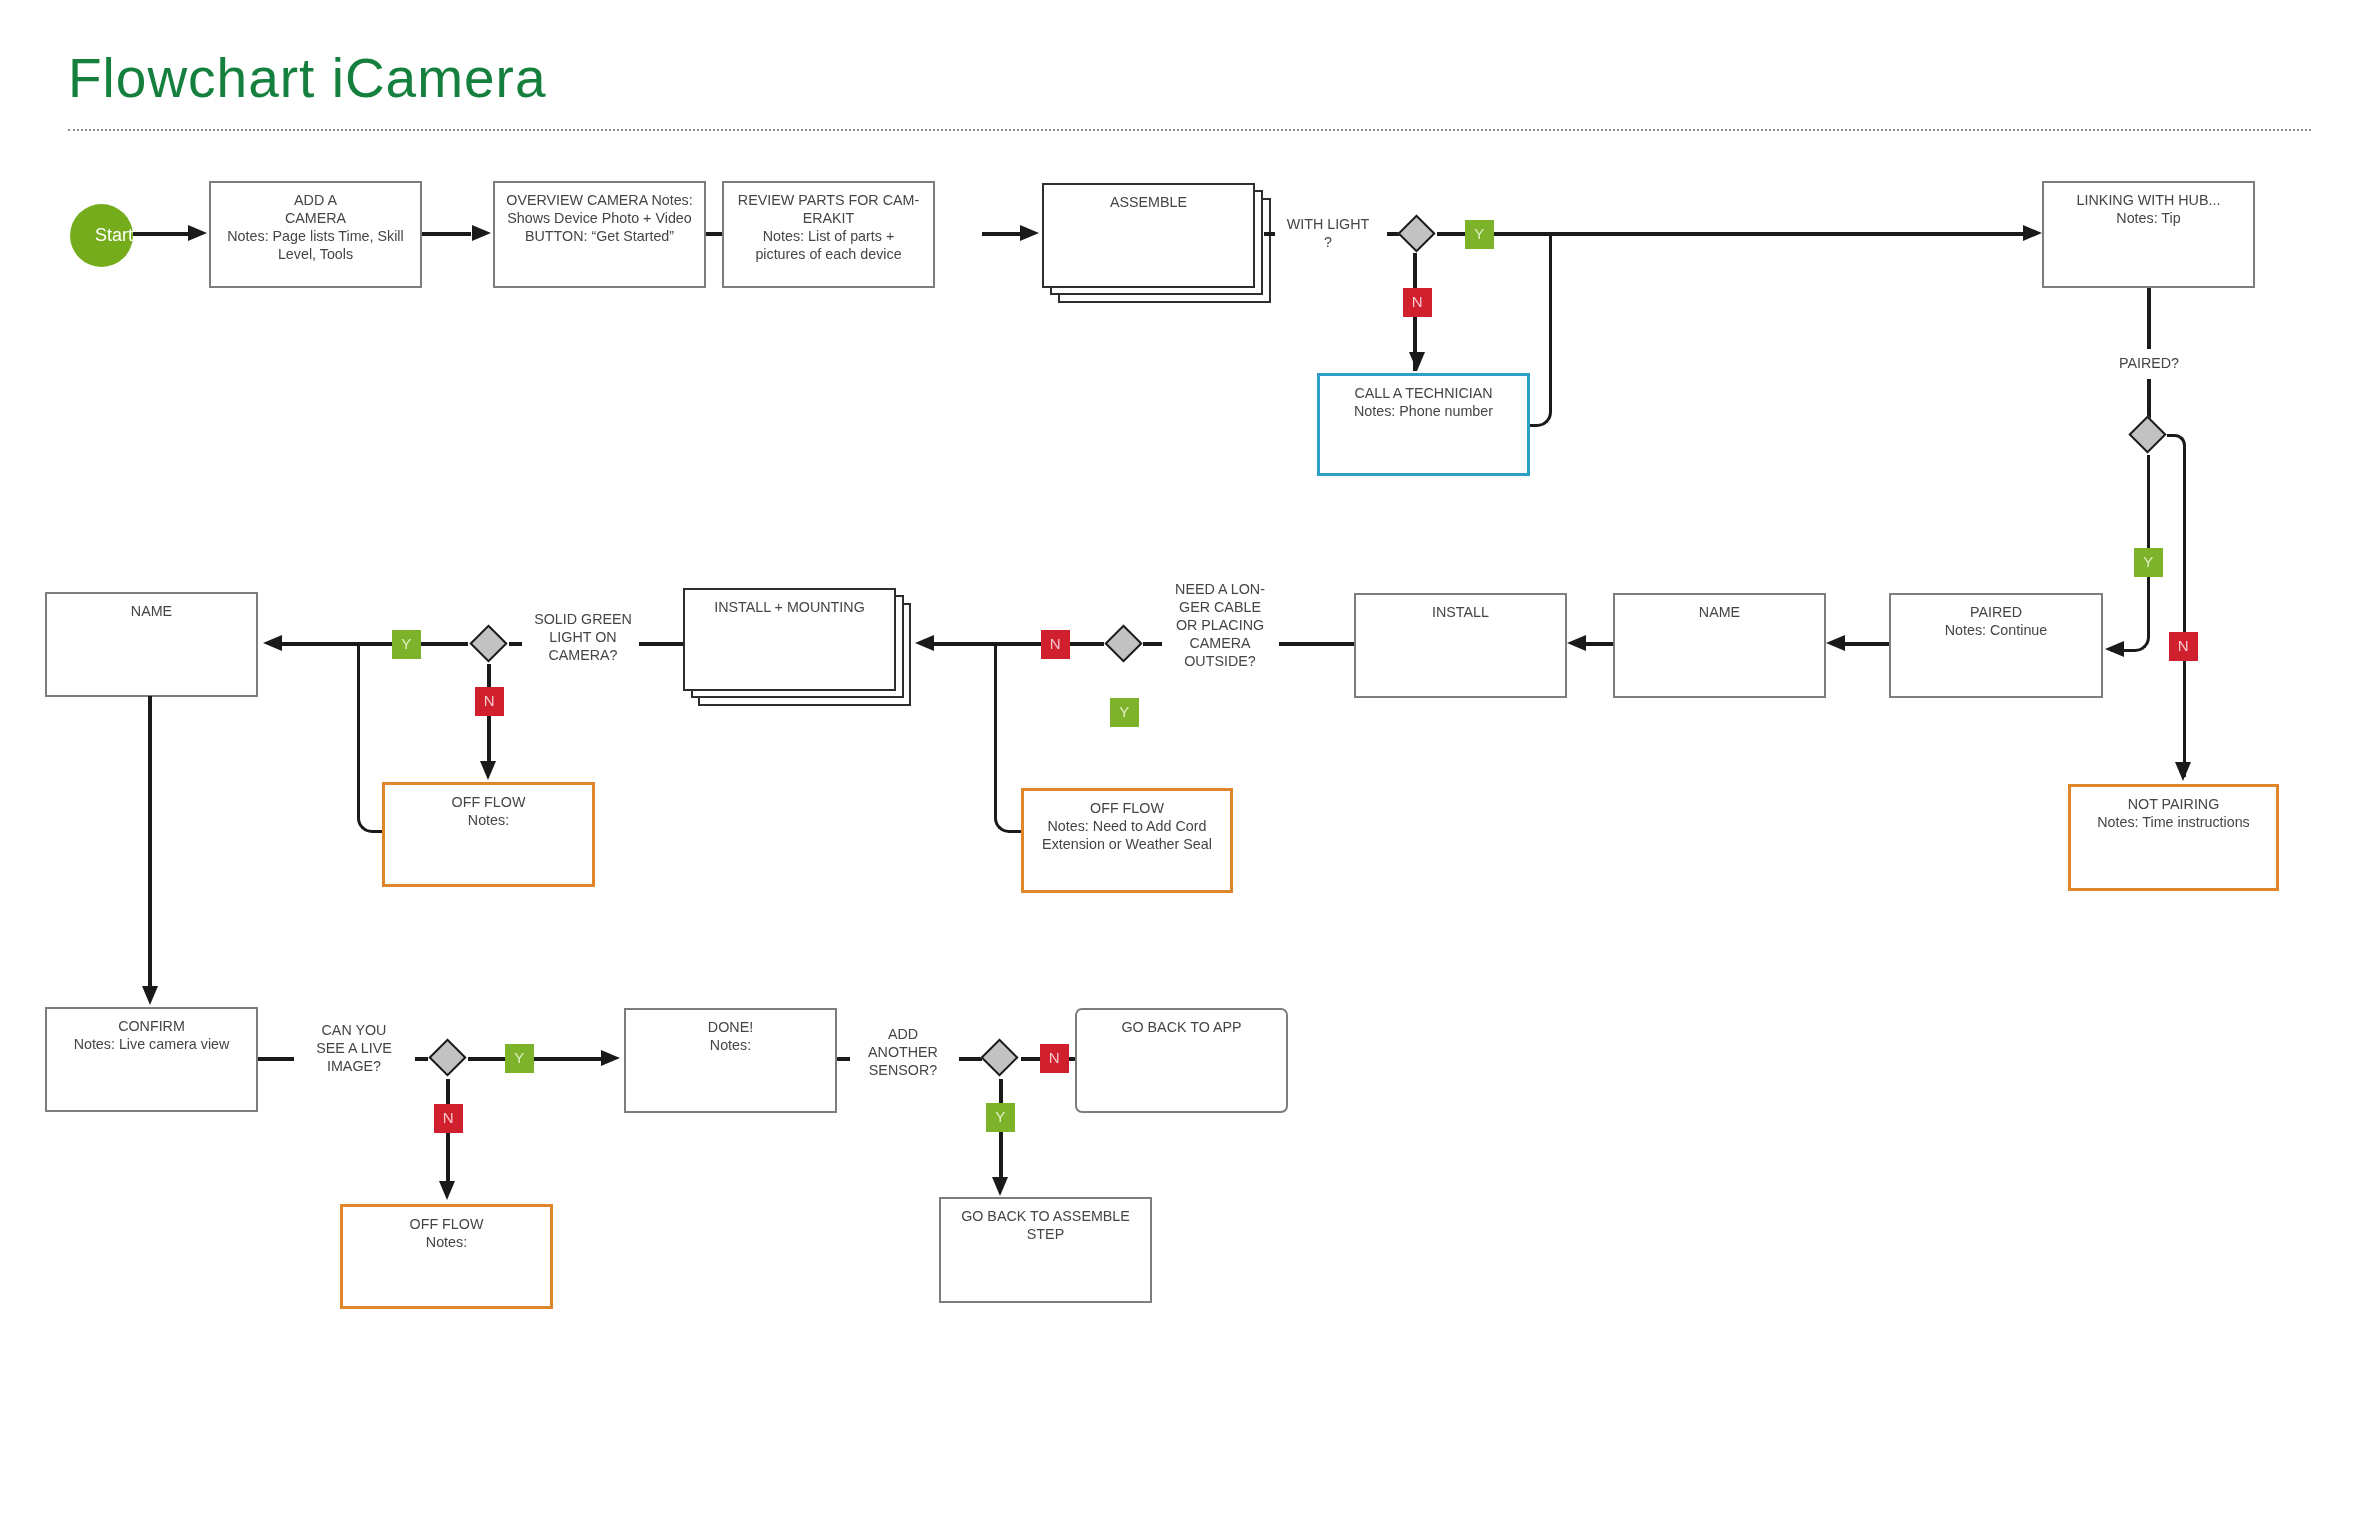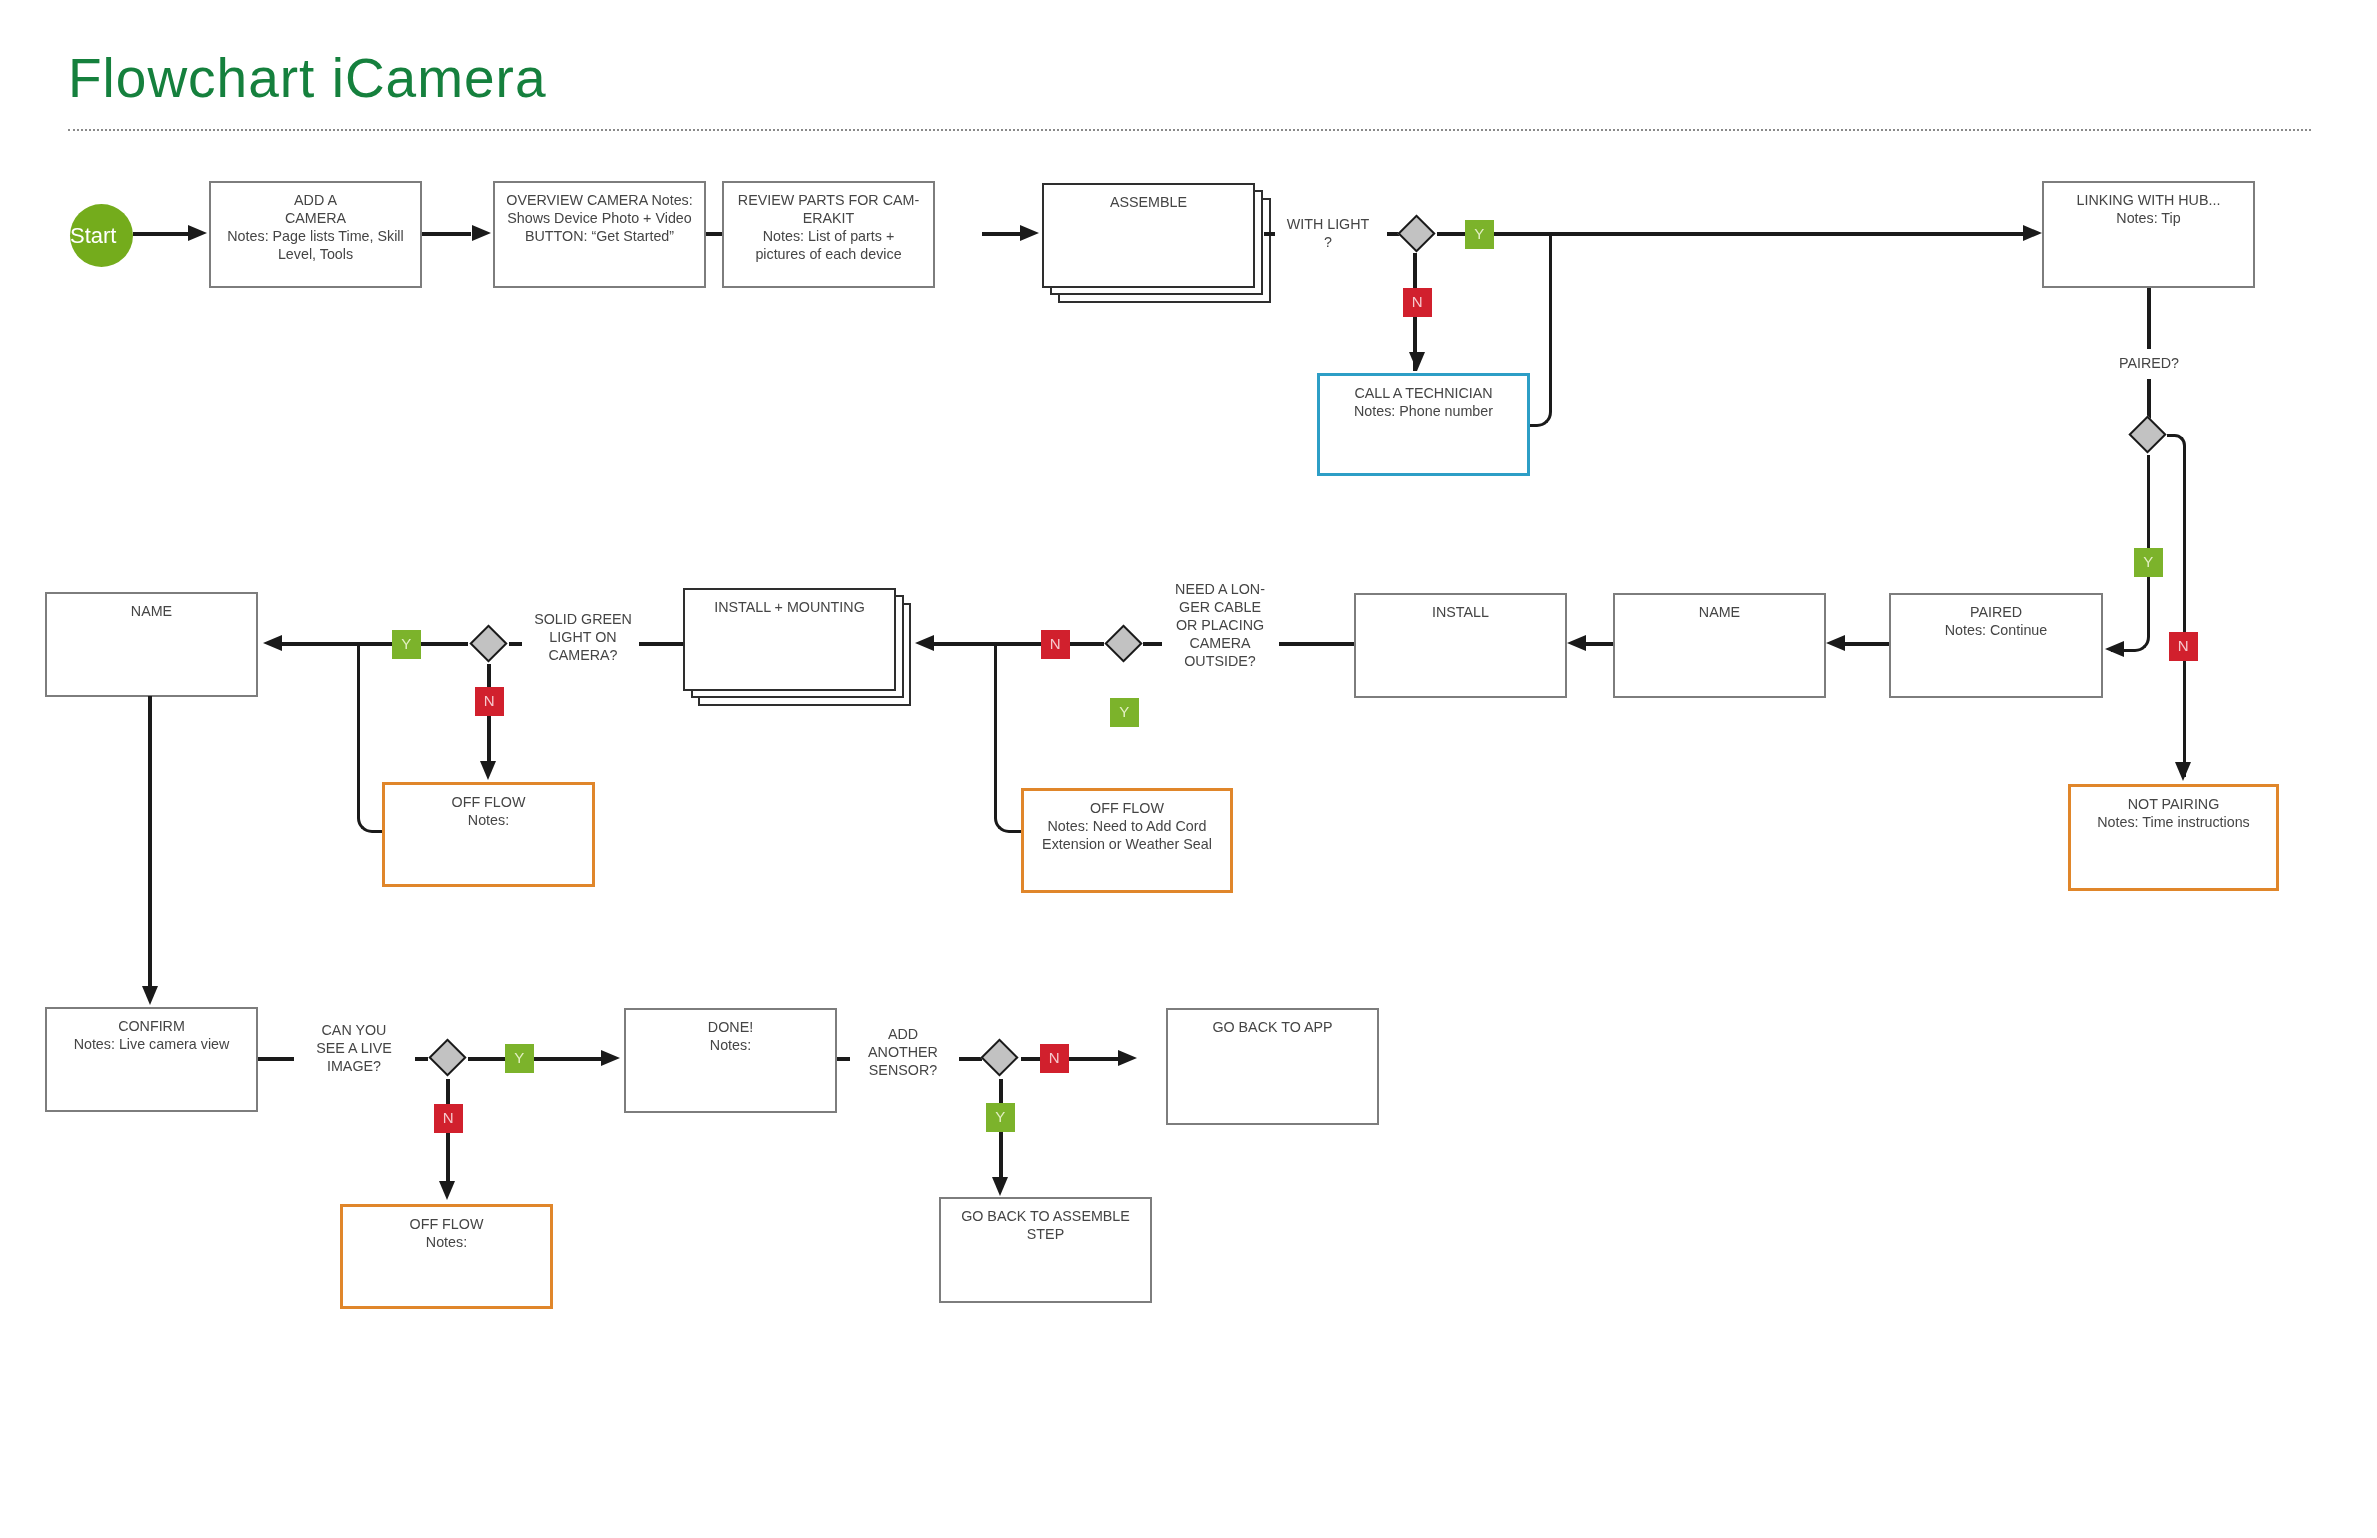--- a/index.html
+++ b/index.html
@@ -1,21 +1,21 @@
 <!DOCTYPE html>
 <html style="font-size:15px"><head>
 <meta charset="utf-8">
 <style>
   html,body{margin:0;padding:0;background:#fff;}
   .canvas{position:relative;width:2378px;height:1539px;background:#ffffff;overflow:hidden;
           font-family:"Liberation Sans",sans-serif;}
   .title{position:absolute;left:68px;top:46px;font-size:55px;color:#15803d;letter-spacing:1px;}
   .rule{position:absolute;left:68px;top:129px;width:2243px;border-top:2.9px dotted #8a8a8a;}
   .start{position:absolute;width:63px;height:63px;border-radius:50%;background:#74ac1c;
-         color:#fff;text-align:left;line-height:63px;font-size:22px;}
+         color:#fff;text-align:right;line-height:63px;font-size:18px;}
   .box{position:absolute;background:#fff;border:2.9px solid #7d7d7d;box-sizing:border-box;
        text-align:center;padding:7.6px 3.8px 0 3.8px;font-size:14.3px;line-height:18px;color:#454545;
        white-space:pre-line;}
   .box.dark{border-color:#2e2e2e;}
   .box.orange{border-color:#e0862a;border-width:3.8px;}
   .box.blue{border-color:#2d9ec6;border-width:3.8px;}
   .sheet{position:absolute;background:#fff;border:2.9px solid #2e2e2e;box-sizing:border-box;}
   .lbl{position:absolute;text-align:center;font-size:14.3px;line-height:18px;color:#454545;
        white-space:pre-line;}
   .hl,.vl{position:absolute;background:#1a1a1a;}
@@ -206,21 +206,21 @@
 ANOTHER
 SENSOR?</div>
   <div class="hl" style="left:959px;top:1057px;width:23px;"></div>
 
   <div class="diamond" style="left:986px;top:1044px;"></div>
 
   <div class="hl" style="left:1021px;top:1057px;width:97px;"></div>
   <div class="tag n" style="left:1040px;top:1044px;">N</div>
   <div class="ah r" style="left:1118px;top:1050px;"></div>
 
-  <div class="box" style="left:1166px;top:1008px;width:213px;height:117px;">GO BACK TO APP</div>
+  <div class="box" style="left:1075px;top:1008px;width:213px;height:105px;border-radius:7px;">GO BACK TO APP</div>
 
   <div class="vl" style="left:999px;top:1079px;height:101px;"></div>
   <div class="tag y" style="left:986px;top:1103px;">Y</div>
   <div class="ah d" style="left:992px;top:1177px;"></div>
 
   <div class="box" style="left:895px;top:1197px;width:213px;height:106px;margin-left:44px;">GO BACK TO ASSEMBLE
 STEP</div>
 
 </div>
 

